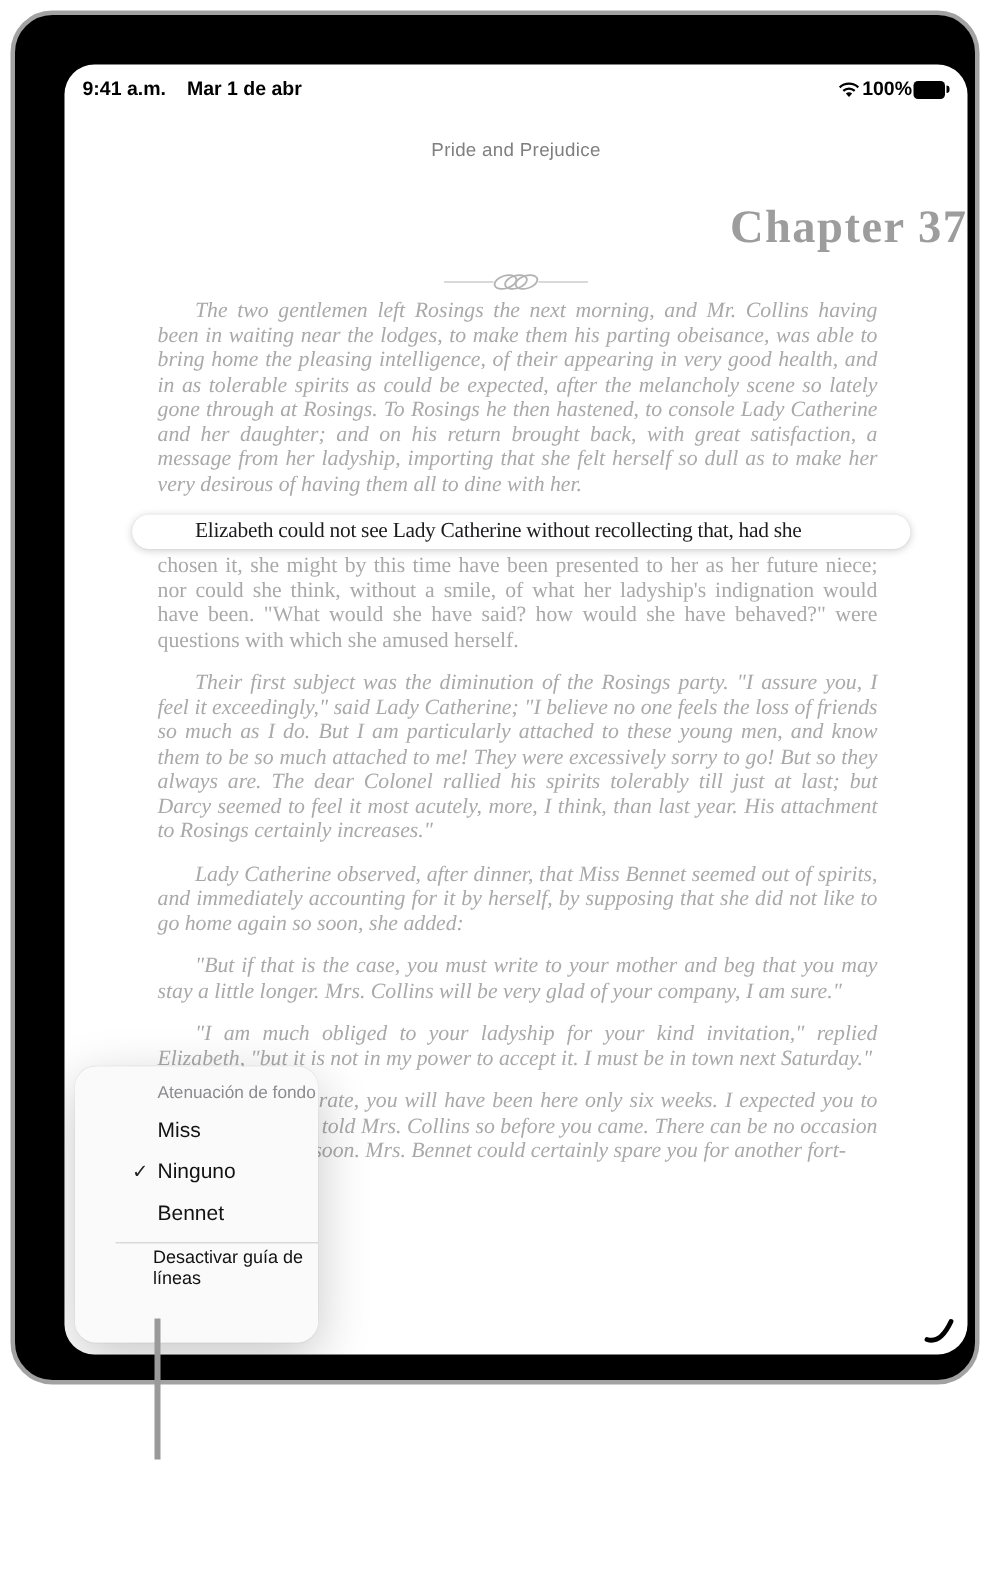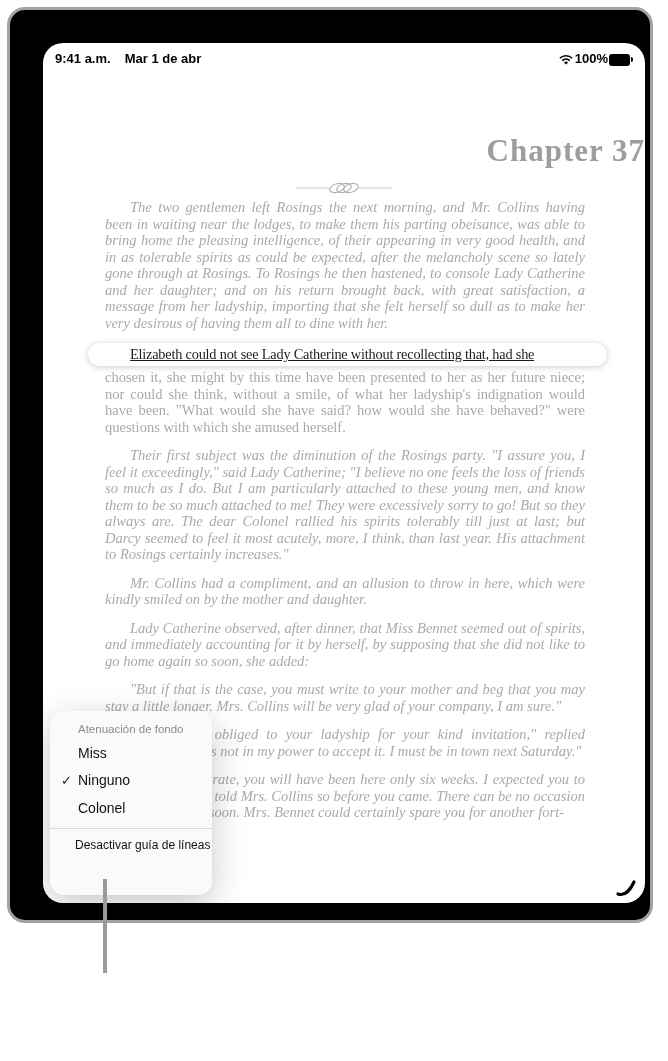--- a/index.html
+++ b/index.html
@@ -1,21 +1,21 @@
 <!DOCTYPE html>
 <html style="--dim-text: #a9a9a9; --highlight-text: #1c1c1e; --screen-bg: #ffffff; --frame-edge: #a2a2a2; --callout: #9a9a9a;"><head>
 <meta charset="utf-8">
 <style>
   * { margin:0; padding:0; box-sizing:border-box; }
   html,body { width:668px; height:1061px; background:#ffffff; font-family:"Liberation Sans", sans-serif; }
   .canvas { position:relative; width:668px; height:1061px; background:#ffffff; overflow:hidden; }
 
   
   .device { position:absolute; left:7px; top:7px; width:646px; height:916px;
-            background:#000; border:3px solid #a2a2a2; border-radius:18px; }
+            background:#000; border:3px solid #a2a2a2; border-radius:28px; }
   .screen { position:absolute; left:33px; top:33px; width:602px; height:860px;
             background:var(--screen-bg,#fff); border-radius:20px; overflow:hidden; }
 
   
   .status-bar { position:absolute; top:6px; left:0; width:100%; height:18px;
                 display:flex; justify-content:space-between; align-items:center;
                 padding:0 12px 0 12px; font-size:13px; font-weight:600; color:#000; }
   .status-left span { margin-right:14px; }
   .status-right { display:flex; align-items:flex-end; gap:1px; }
   .wifi-icon svg { display:block; }
@@ -36,31 +36,31 @@
              font-family:"Liberation Serif", serif; font-size:14.5px;
              line-height:16.5px; text-align:justify; color:var(--dim-text,#a9a9a9); }
   .content p { margin:0 0 12px 0; }
   .content p.indent { text-indent:25px;font-style:italic; }
 
   .highlight-pill { position:relative; margin:0 0 3px -17px; width:519px; height:23px;
                     background:#fff; border-radius:12px;
                     box-shadow:0 1px 6px rgba(0,0,0,.20), 0 0 1px rgba(0,0,0,.10);
                     padding-left:42px; white-space:nowrap; overflow:visible;
                     display:flex; align-items:center;
-                    color:var(--highlight-text,#1c1c1e); font-size:14.3px; letter-spacing:-.2px;text-decoration:underline; }
+                    color:var(--highlight-text,#1c1c1e); font-size:14.3px; letter-spacing:-.2px; }
 
   .page-number { position:absolute; bottom:20px; width:100%; text-align:center;
                  font-size:13px; color:#4d4d4d; }
   .page-curl { position:absolute; right:4px; bottom:0; }
 
   
   .popup { position:absolute; left:7px; top:668px; width:162px; height:184px;
            background:rgba(250,250,250,.96); border-radius:14px;
            box-shadow:0 10px 35px rgba(0,0,0,.22), 0 0 1px rgba(0,0,0,.15);
-           backdrop-filter:blur(4px); padding-top:12px; font-family:"Liberation Sans",sans-serif; }
+           backdrop-filter:blur(4px); padding-top:12px; font-family:"Liberation Sans",sans-serif;padding-left:27px; }
   .popup-title { padding-left:28px; font-size:11.5px; color:#8b8b8f; margin-bottom:4px; }
   .popup-row { position:relative; height:27.5px; display:flex; align-items:center;
                padding-left:28px; font-size:14px; color:#121212; cursor:default; }
   .popup-row .check { position:absolute; left:11px; font-size:13px; color:#222; }
   .popup-sep { margin-top:6px; border-top:1px solid #d9d9d9; }
   .popup-footer { height:32px; display:flex; align-items:center; padding-left:25px;
                   font-size:12px; color:#121212; }
 
   
   .callout-line { position:absolute; left:103px; top:879px; width:4px; height:94px;
@@ -87,20 +87,21 @@
             </svg>
           </span>
           <span>100%</span>
           <span class="battery">
             <span class="body"></span>
               <span class="nub"></span>
           </span>
         </div>
       </div>
 
+      <div class="book-header">Pride and Prejudice</div>
       <div class="chapter-title">Chapter 37</div>
       <div class="ornament">
         <svg width="96" height="14" viewBox="0 0 96 14">
           <line x1="0" y1="7" x2="33" y2="7" stroke="#cccccc" stroke-width="1"></line>
           <line x1="63" y1="7" x2="96" y2="7" stroke="#cccccc" stroke-width="1"></line>
           <g stroke="#b3b3b3" stroke-width="1.2" fill="none">
             <ellipse cx="41" cy="7" rx="7.5" ry="4.2" transform="rotate(-18 41 7)"></ellipse>
             <ellipse cx="48" cy="7" rx="7.5" ry="4.2" transform="rotate(-18 48 7)"></ellipse>
             <ellipse cx="55" cy="7" rx="7.5" ry="4.2" transform="rotate(-18 55 7)"></ellipse>
           </g>
@@ -109,21 +110,20 @@
 
       <div class="content">
         <p class="indent">The two gentlemen left Rosings the next morning, and Mr. Collins having been in waiting near the lodges, to make them his parting obeisance, was able to bring home the pleasing intelligence, of their appearing in very good health, and in as tolerable spirits as could be expected, after the melancholy scene so lately gone through at Rosings. To Rosings he then hastened, to console Lady Catherine and her daughter; and on his return brought back, with great satisfaction, a message from her ladyship, importing that she felt herself so dull as to make her very desirous of having them all to dine with her.</p>
 
         <div class="highlight-pill">
           <span>Elizabeth could not see Lady Catherine without recollecting that, had she</span>
         </div>
 
         <p>chosen it, she might by this time have been presented to her as her future niece; nor could she think, without a smile, of what her ladyship's indignation would have been. "What would she have said? how would she have behaved?" were questions with which she amused herself.</p>
         <p class="indent">Their first subject was the diminution of the Rosings party. "I assure you, I feel it exceedingly," said Lady Catherine; "I believe no one feels the loss of friends so much as I do. But I am particularly attached to these young men, and know them to be so much attached to me! They were excessively sorry to go! But so they always are. The dear Colonel rallied his spirits tolerably till just at last; but Darcy seemed to feel it most acutely, more, I think, than last year. His attachment to Rosings certainly increases."</p>
-        <p class="indent">Mr. Collins had a compliment, and an allusion to throw in here, which were kindly smiled on by the mother and daughter.</p>
         <p class="indent">Lady Catherine observed, after dinner, that Miss Bennet seemed out of spirits, and immediately accounting for it by herself, by supposing that she did not like to go home again so soon, she added:</p>
         <p class="indent">"But if that is the case, you must write to your mother and beg that you may stay a little longer. Mrs. Collins will be very glad of your company, I am sure."</p>
         <p class="indent">"I am much obliged to your ladyship for your kind invitation," replied Elizabeth, "but it is not in my power to accept it. I must be in town next Saturday."</p>
         <p class="indent">"Why, at that rate, you will have been here only six weeks. I expected you to stay two months. I told Mrs. Collins so before you came. There can be no occasion for your going so soon. Mrs. Bennet could certainly spare you for another fort-</p>
       </div>
 
 
       <span class="page-curl">
         <svg width="26" height="20" viewBox="0 0 26 20">
           <path d="M3 15 Q 12 18 19 3" stroke="#000" stroke-width="3.2" fill="none" stroke-linecap="round"></path>
@@ -136,21 +136,21 @@
         <div class="popup-row">
           <span class="check"></span>
           <span>Miss</span>
         </div>
         <div class="popup-row">
           <span class="check">✓</span>
           <span>Ninguno</span>
         </div>
         <div class="popup-row">
           <span class="check"></span>
-          <span>Colonel</span>
+          <span>Bennet</span>
         </div>
 
         <div class="popup-sep"></div>
 
         <div class="popup-footer">Desactivar guía de líneas</div>
       </div>
 
     </div>
   </div>
 

